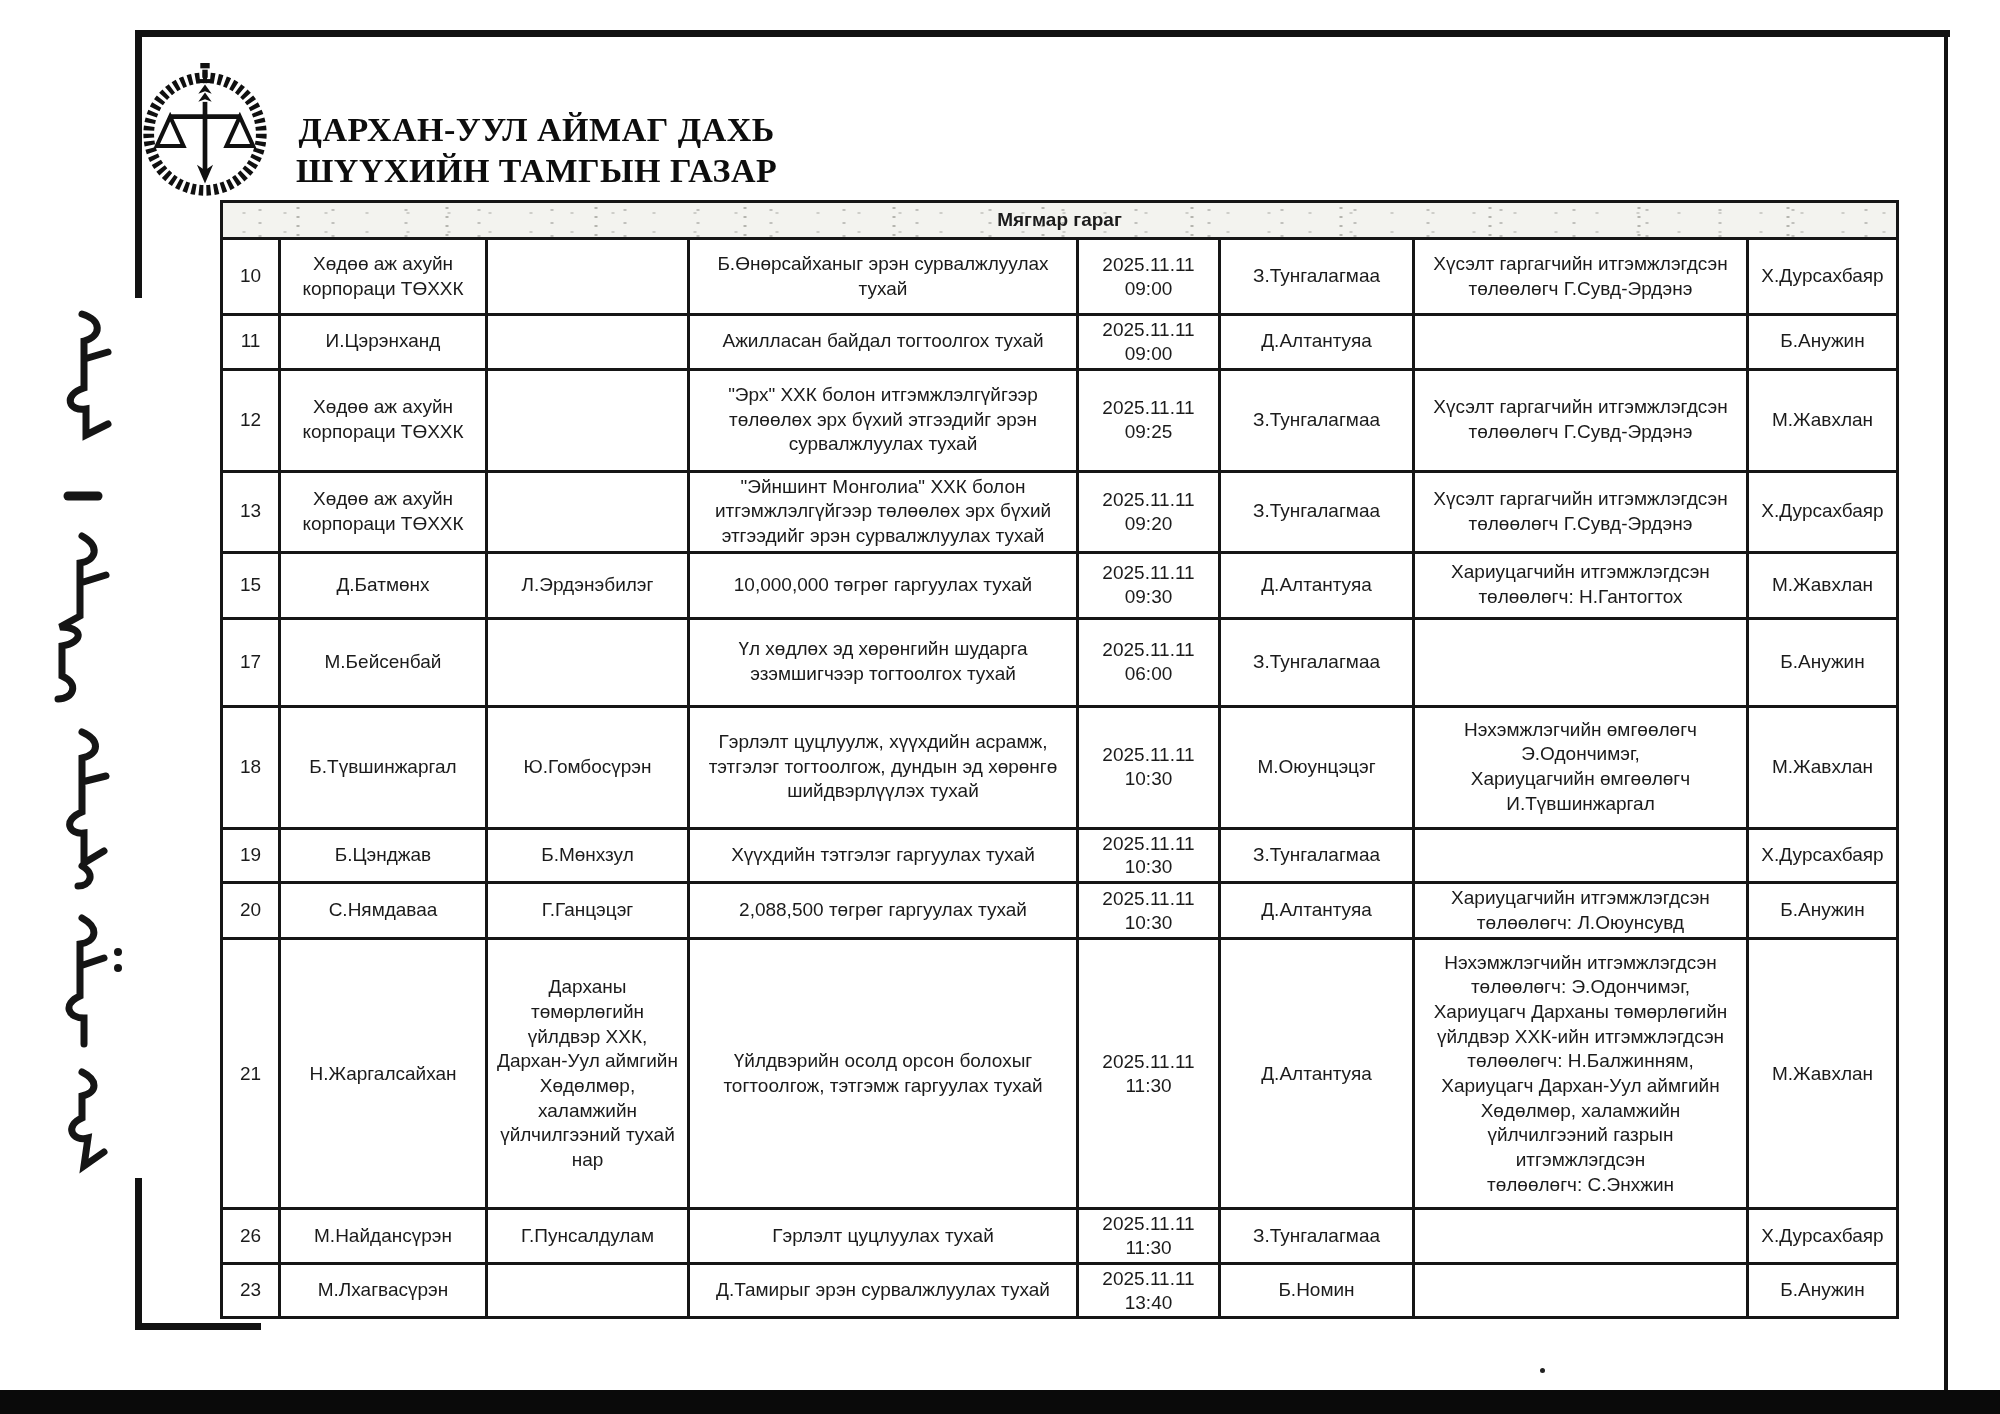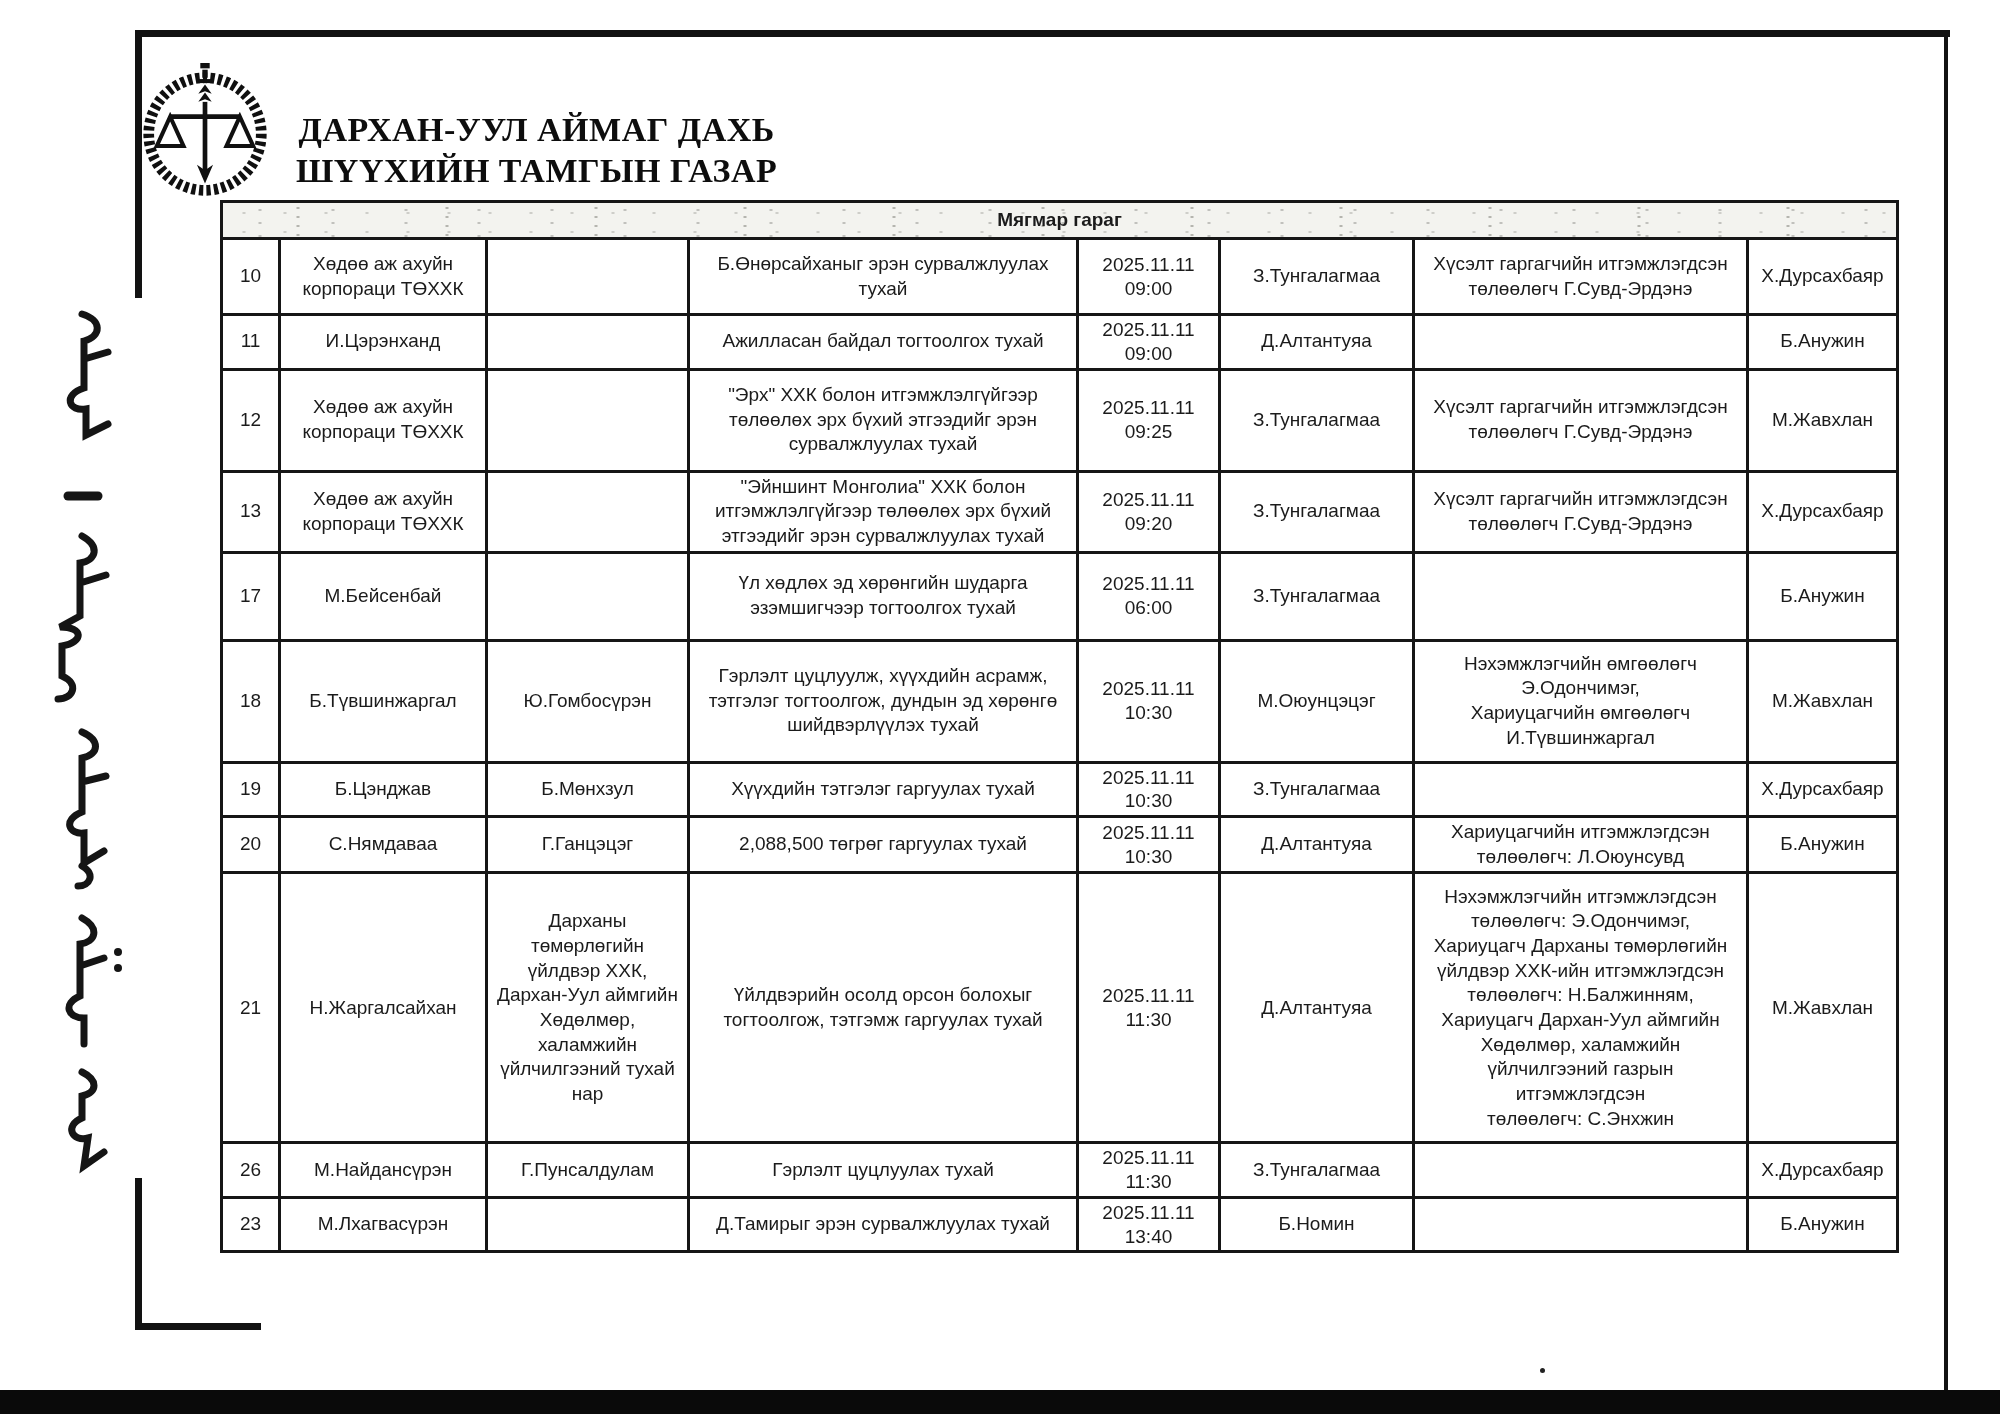--- a/index.html
+++ b/index.html
@@ -168,20 +168,34 @@
             <td class="cell-case">"Эйншинт Монголиа" ХХК болон итгэмжлэлгүйгээр төлөөлөх эрх бүхий этгээдийг  эрэн сурвалжлуулах тухай</td>
             <td class="cell-datetime">
               <div>2025.11.11</div>
               <div>09:20</div>
             </td>
             <td class="cell-judge">З.Тунгалагмаа</td>
             <td class="cell-representatives">Хүсэлт гаргагчийн итгэмжлэгдсэн
 төлөөлөгч Г.Сувд-Эрдэнэ</td>
             <td class="cell-secretary">Х.Дурсахбаяр</td>
           </tr>
+          <tr style="height: 66px;">
+            <td class="cell-no">15</td>
+            <td class="cell-plaintiff">Д.Батмөнх</td>
+            <td class="cell-co-party">Л.Эрдэнэбилэг</td>
+            <td class="cell-case">10,000,000 төгрөг гаргуулах тухай</td>
+            <td class="cell-datetime">
+              <div>2025.11.11</div>
+              <div>09:30</div>
+            </td>
+            <td class="cell-judge">Д.Алтантуяа</td>
+            <td class="cell-representatives">Хариуцагчийн итгэмжлэгдсэн
+төлөөлөгч: Н.Гантогтох</td>
+            <td class="cell-secretary">М.Жавхлан</td>
+          </tr>
           <tr style="height: 88px;">
             <td class="cell-no">17</td>
             <td class="cell-plaintiff">М.Бейсенбай</td>
             <td class="cell-co-party"></td>
             <td class="cell-case">Үл хөдлөх эд хөрөнгийн шударга эзэмшигчээр тогтоолгох тухай</td>
             <td class="cell-datetime">
               <div>2025.11.11</div>
               <div>06:00</div>
             </td>
             <td class="cell-judge">З.Тунгалагмаа</td>

